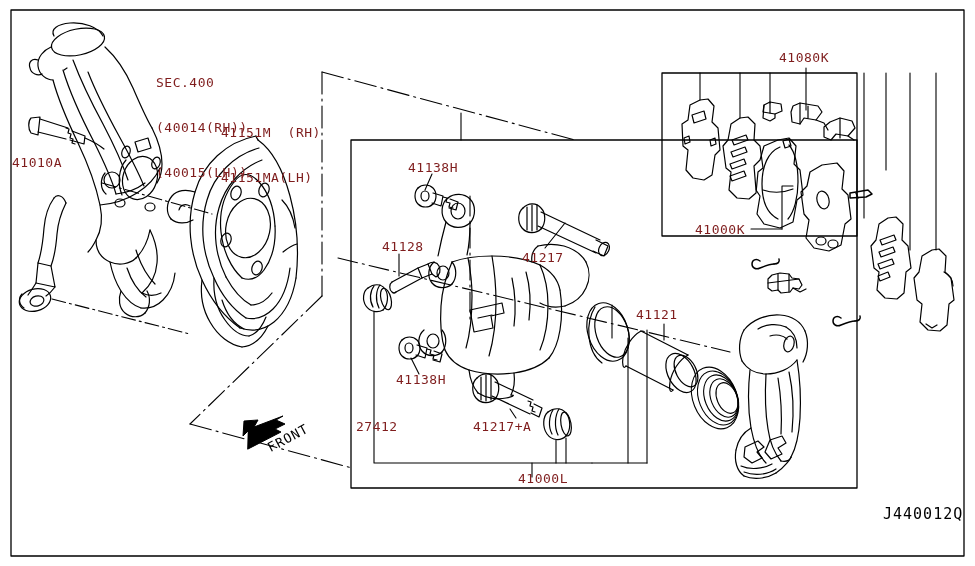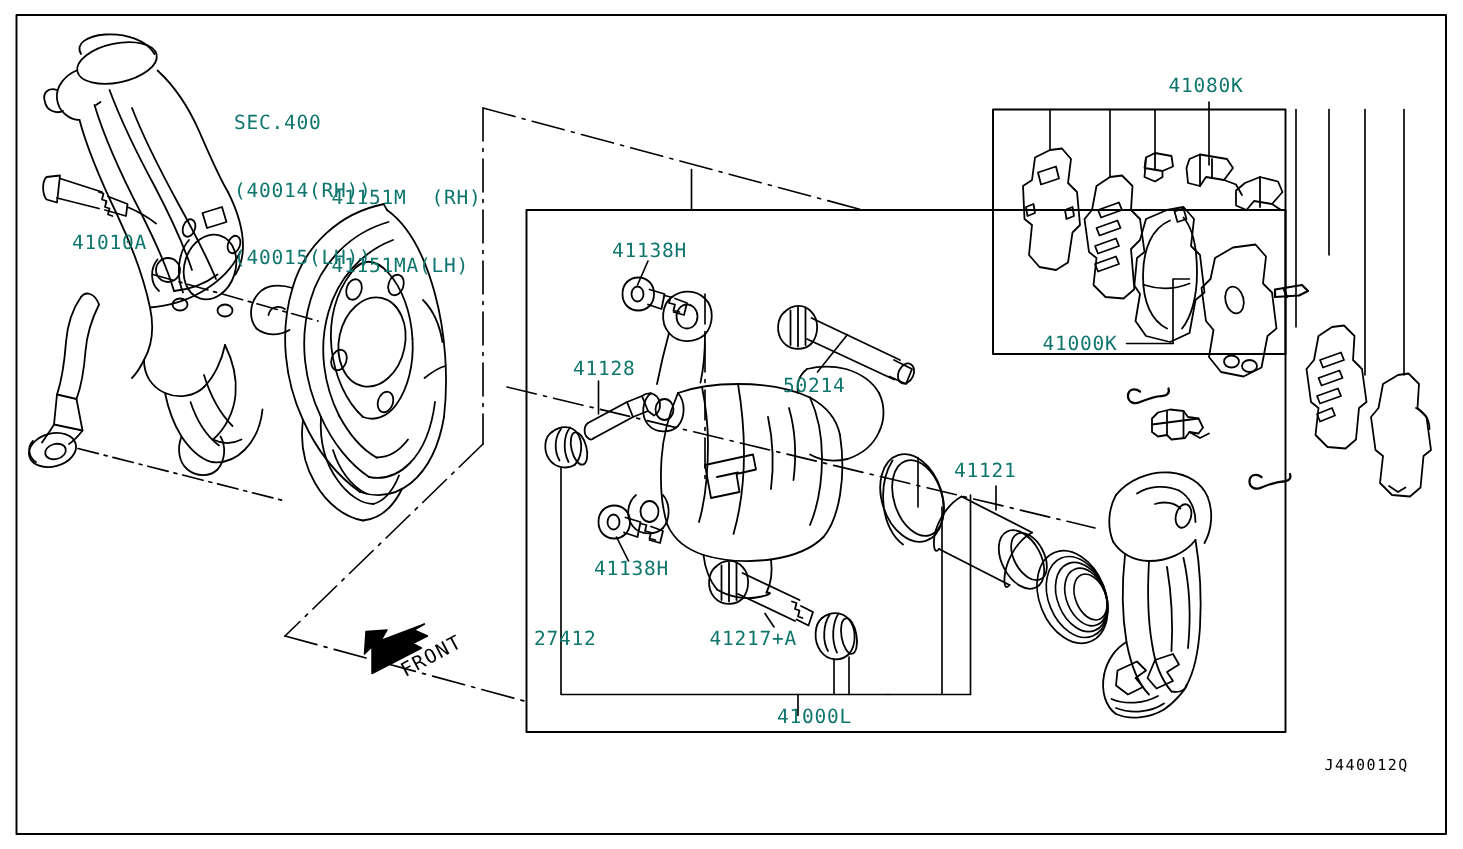--- a/index.html
+++ b/index.html
@@ -13,25 +13,25 @@
   }
   #sheet{position:absolute;left:0;top:0;width:975px;height:566px;}
   #sheet svg{position:absolute;left:0;top:0;}
   .lbl{
     position:absolute;
     font-family:"DejaVu Sans Mono","Liberation Mono",monospace;
     font-size:13px;
     letter-spacing:0.5px;
     white-space:pre;
     line-height:15px;
-    color:#0f766e;
+    color:#7f1d1d;
   }
   .drawno{
     position:absolute;
-    font-size:10px;
+    font-size:15px;
     letter-spacing:1px;
     font-family:"DejaVu Sans Mono","Liberation Mono",monospace;
   }
   .frontlbl{
     position:absolute;
     font-size:13px;
     letter-spacing:1px;
     transform:rotate(-28deg);
     transform-origin:left bottom;
     font-family:"DejaVu Sans Mono","Liberation Mono",monospace;
@@ -490,34 +490,34 @@
     </g>
 
   </svg>
 
   <div class="lbl" style="left:156px;top:45px;">
     <div>SEC.400</div>
     <div>(40014(RH))</div>
     <div>(40015(LH))</div>
   </div>
 
-  <div class="lbl" style="left:12px;top:155px;padding-left:36px;">41010A</div>
+  <div class="lbl" style="left:12px;top:155px;">41010A</div>
 
   <div class="lbl" style="left:221px;top:95px;">
     <div>41151M  (RH)</div>
     <div>41151MA(LH)</div>
   </div>
 
 
 
   <div class="lbl" style="left:408px;top:160px;">41138H</div>
 
   <div class="lbl" style="left:382px;top:239px;">41128</div>
 
-  <div class="lbl" style="left:522px;top:250px;">50214</div>
+  <div class="lbl" style="left:522px;top:250px;">41217</div>
 
   <div class="lbl" style="left:396px;top:372px;">41138H</div>
 
   <div class="lbl" style="left:356px;top:419px;">27412</div>
 
   <div class="lbl" style="left:473px;top:419px;">41217+A</div>
 
   <div class="lbl" style="left:518px;top:471px;">41000L</div>
 
   <div class="lbl" style="left:636px;top:307px;">41121</div>

